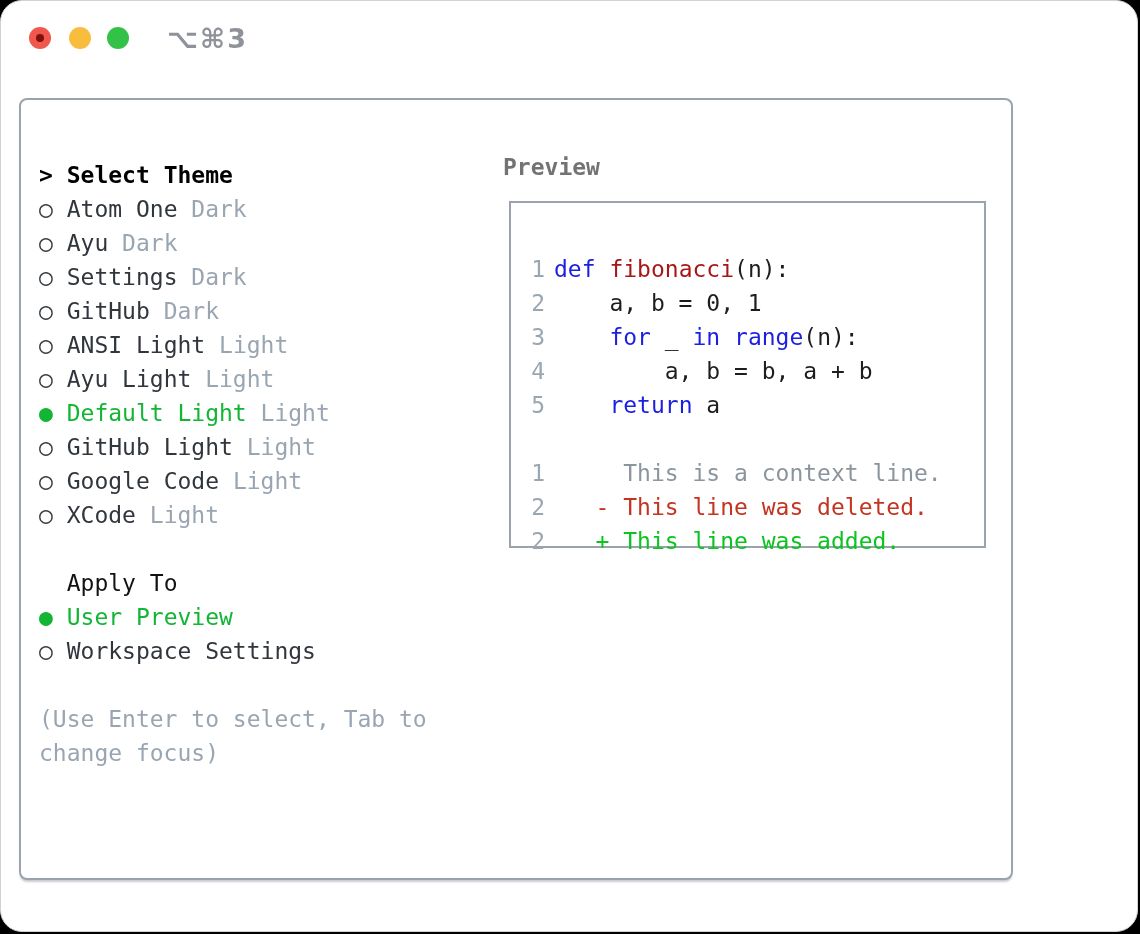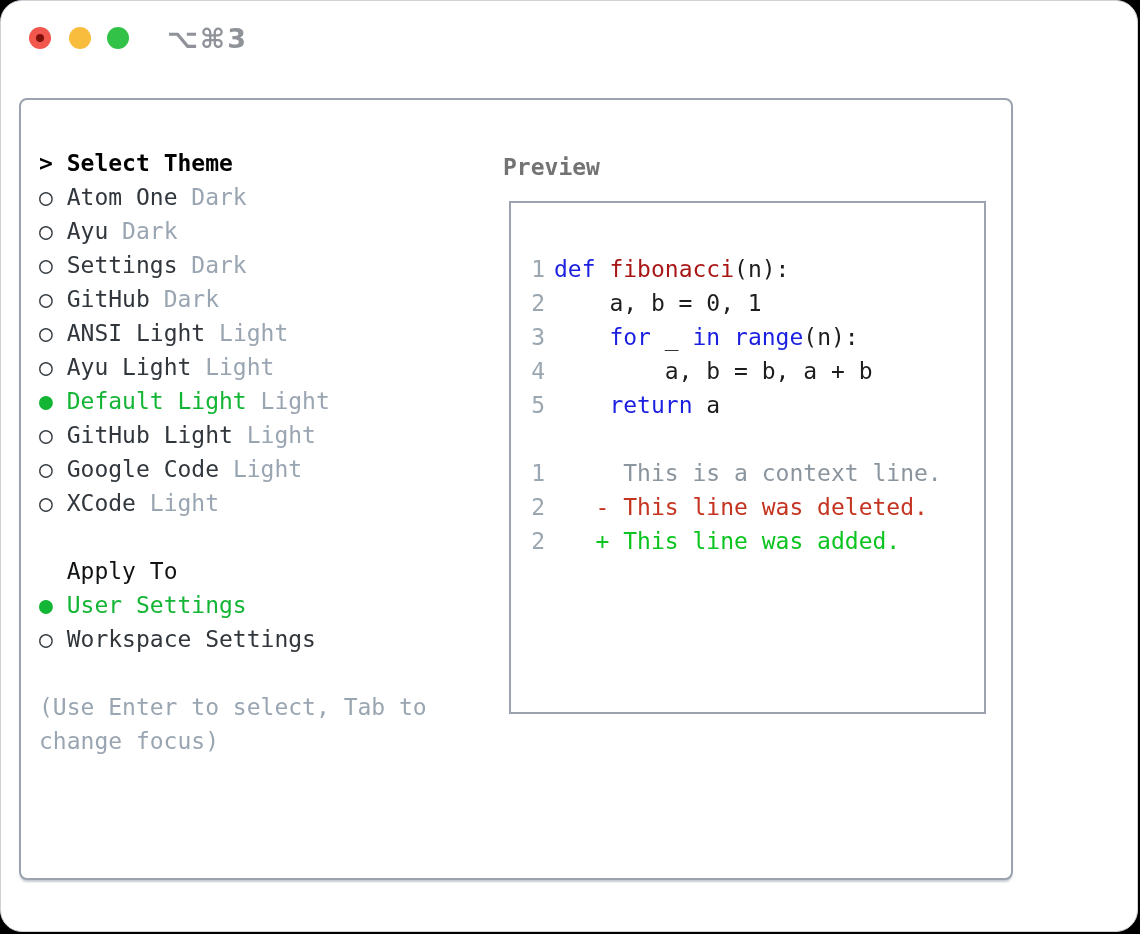--- a/index.html
+++ b/index.html
@@ -14,32 +14,32 @@
   .light-yellow{left:68px;background:var(--tl-yellow);}
   .light-green{left:106px;background:var(--tl-green);}
   .shortcut{position:absolute;left:166px;top:22px;font-family:"DejaVu Sans",sans-serif;
             font-size:27px;font-weight:bold;color:var(--shortcut);letter-spacing:2px;}
   
   .panel{position:absolute;left:18px;top:97px;width:994px;height:782px;box-sizing:border-box;
          border:2px solid var(--border);border-radius:8px;background:#fff;
          box-shadow:0 3px 2px -1px rgba(130,140,155,.45);}
   .panel-content{position:absolute;inset:0;font-size:23px;line-height:34px;}
   
-  .left-col{position:absolute;left:18px;top:46px;}
+  .left-col{position:absolute;left:18px;top:58px;}
   .row{height:34px;white-space:pre;}
   .hdr-row{font-weight:bold;color:#000;}
   .item .marker{color:#3a4046;}
   .item .iname{color:var(--item-text);}
   .item .variant{color:var(--muted);}
   .item.selected .marker,.item.selected .iname{color:var(--ui-green);}
   .apply-hdr{color:#101214;}
   .hint{width:445px;white-space:normal;color:var(--muted);line-height:34px;}
   
   .preview-title{position:absolute;left:482px;top:50px;height:34px;font-weight:bold;color:#737373;white-space:pre;}
-  .preview-box{position:absolute;left:488px;top:101px;width:477px;height:513px;box-sizing:border-box;
+  .preview-box{position:absolute;left:488px;top:101px;width:477px;height:347px;box-sizing:border-box;
                border:2px solid var(--border);padding:49px 0 0 20px;background:#fff;}
   .pline{height:34px;white-space:pre;color:#1d1d1d;}
   .ln{display:inline-block;width:14px;margin-right:9px;text-align:right;color:var(--lineno);}
   .c-kw{color:var(--kw);}
   .c-fn{color:var(--fn);}
   .c-ctx{color:var(--ctx);}
   .c-del{color:var(--del);}
   .c-add{color:var(--add);}
 </style>
 </head>
@@ -67,21 +67,21 @@
             <div class="row item"><span class="marker">○ </span><span class="iname">ANSI Light</span><span class="variant"> Light</span></div>
             <div class="row item"><span class="marker">○ </span><span class="iname">Ayu Light</span><span class="variant"> Light</span></div>
             <div class="row item selected"><span class="marker">● </span><span class="iname">Default Light</span><span class="variant"> Light</span></div>
             <div class="row item"><span class="marker">○ </span><span class="iname">GitHub Light</span><span class="variant"> Light</span></div>
             <div class="row item"><span class="marker">○ </span><span class="iname">Google Code</span><span class="variant"> Light</span></div>
             <div class="row item"><span class="marker">○ </span><span class="iname">XCode</span><span class="variant"> Light</span></div>
           </div>
         <div class="row"> </div>
         <div class="row apply-hdr"><span class="marker">  </span><span>Apply To</span></div>
         <div id="apply-list">
-            <div class="row item selected"><span class="marker">● </span><span class="iname">User Settings</span></div>
+            <div class="row item selected"><span class="marker">● </span><span class="iname">User Preview</span></div>
             <div class="row item"><span class="marker">○ </span><span class="iname">Workspace Settings</span></div>
           </div>
         <div class="row"> </div>
         <div class="hint">(Use Enter to select, Tab to change focus)</div>
       </div>
 
       <div class="preview-title">Preview</div>
       <div class="preview-box" id="preview-box">
           <div class="pline"><span class="ln">1</span><span class="c-kw">def</span><span> </span><span class="c-fn">fibonacci</span><span>(n):</span></div>
           <div class="pline"><span class="ln">2</span><span>    a, b = 0, 1</span></div>

